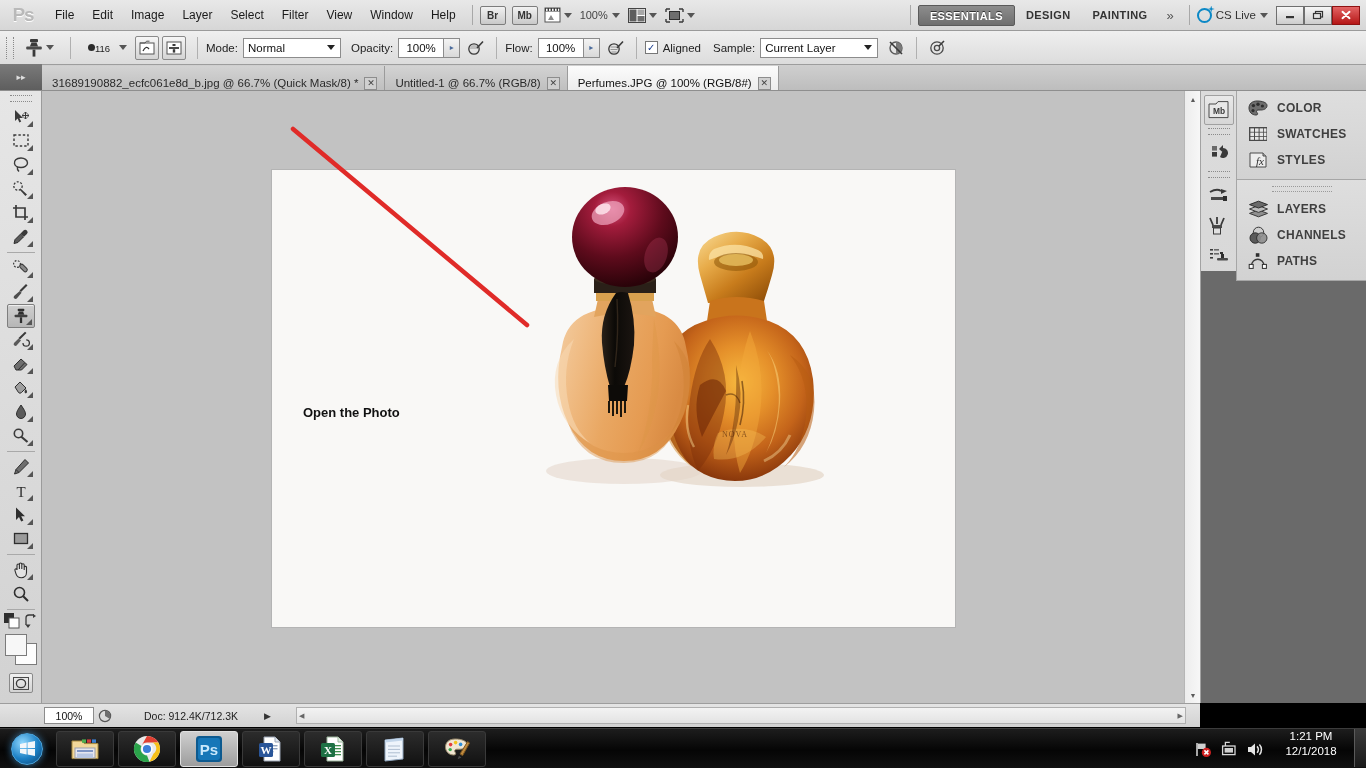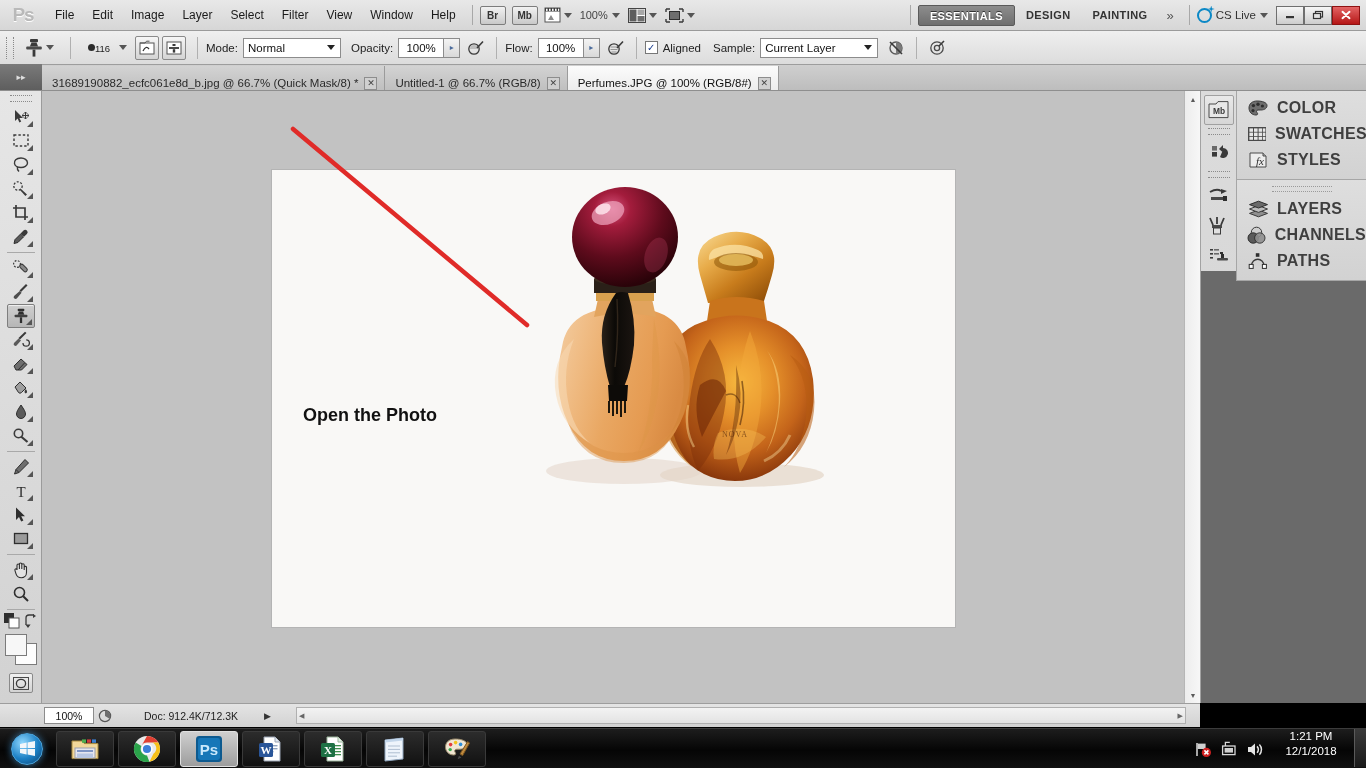--- a/index.html
+++ b/index.html
@@ -178,21 +178,21 @@
   .docarea {
     position: absolute; left: 42px; top: 91px; width: 1158px; height: 612px;
     background: #c2c2c2; overflow: hidden;
   }
   .canvas {
     position: absolute; left: 230px; top: 79px; width: 683px; height: 457px;
     background: #f9f8f6; box-shadow: 0 0 0 1px #b4b4b4;
   }
   .canvas-caption {
     position: absolute; left: 31px; top: 235px;
-    font-size: 18px; font-weight: bold; color: #111;
+    font-size: 13px; font-weight: bold; color: #111;
   }
   .bottles { position: absolute; left: 232px; top: 9px; width: 330px; height: 315px; }
   .redline {
     position: absolute; left: 0; top: 0; width: 1158px; height: 612px;
     pointer-events: none;
   }
   .scroll-v {
     position: absolute; right: 0; top: 0; width: 16px; height: 612px;
     background: linear-gradient(90deg,#ededed,#f7f7f7);
     border-left: 1px solid #b6b6b6;
@@ -243,21 +243,21 @@
   }
   .pgroup {
     background: linear-gradient(#dedede,#d2d2d2); border: 1px solid #a6a6a6;
     border-top: none; border-right: none;
     padding: 4px 0 6px 0;
   }
   .pgroup-grip { width: 60px; height: 6px; margin: 2px auto 4px auto; border-top: 1px dotted #9a9a9a; border-bottom: 1px dotted #9a9a9a; }
   .prow {
     display: flex; align-items: center; gap: 8px; height: 26px; padding-left: 10px; cursor: default;
   }
-  .prow .plabel { font-size: 16px; font-weight: bold; color: #3f3f3f; letter-spacing: .3px; }
+  .prow .plabel { font-size: 12px; font-weight: bold; color: #3f3f3f; letter-spacing: .3px; }
   .picon { width: 22px; height: 20px; display: flex; align-items: center; justify-content: center; }
 
   
   .taskbar {
     position: absolute; left: 0; top: 728px; width: 1366px; height: 40px;
     background: linear-gradient(#1d1d1d, #050505 55%, #111);
     border-top: 1px solid #3c3c3c;
     display: flex; align-items: center;
   }
   .startorb {

